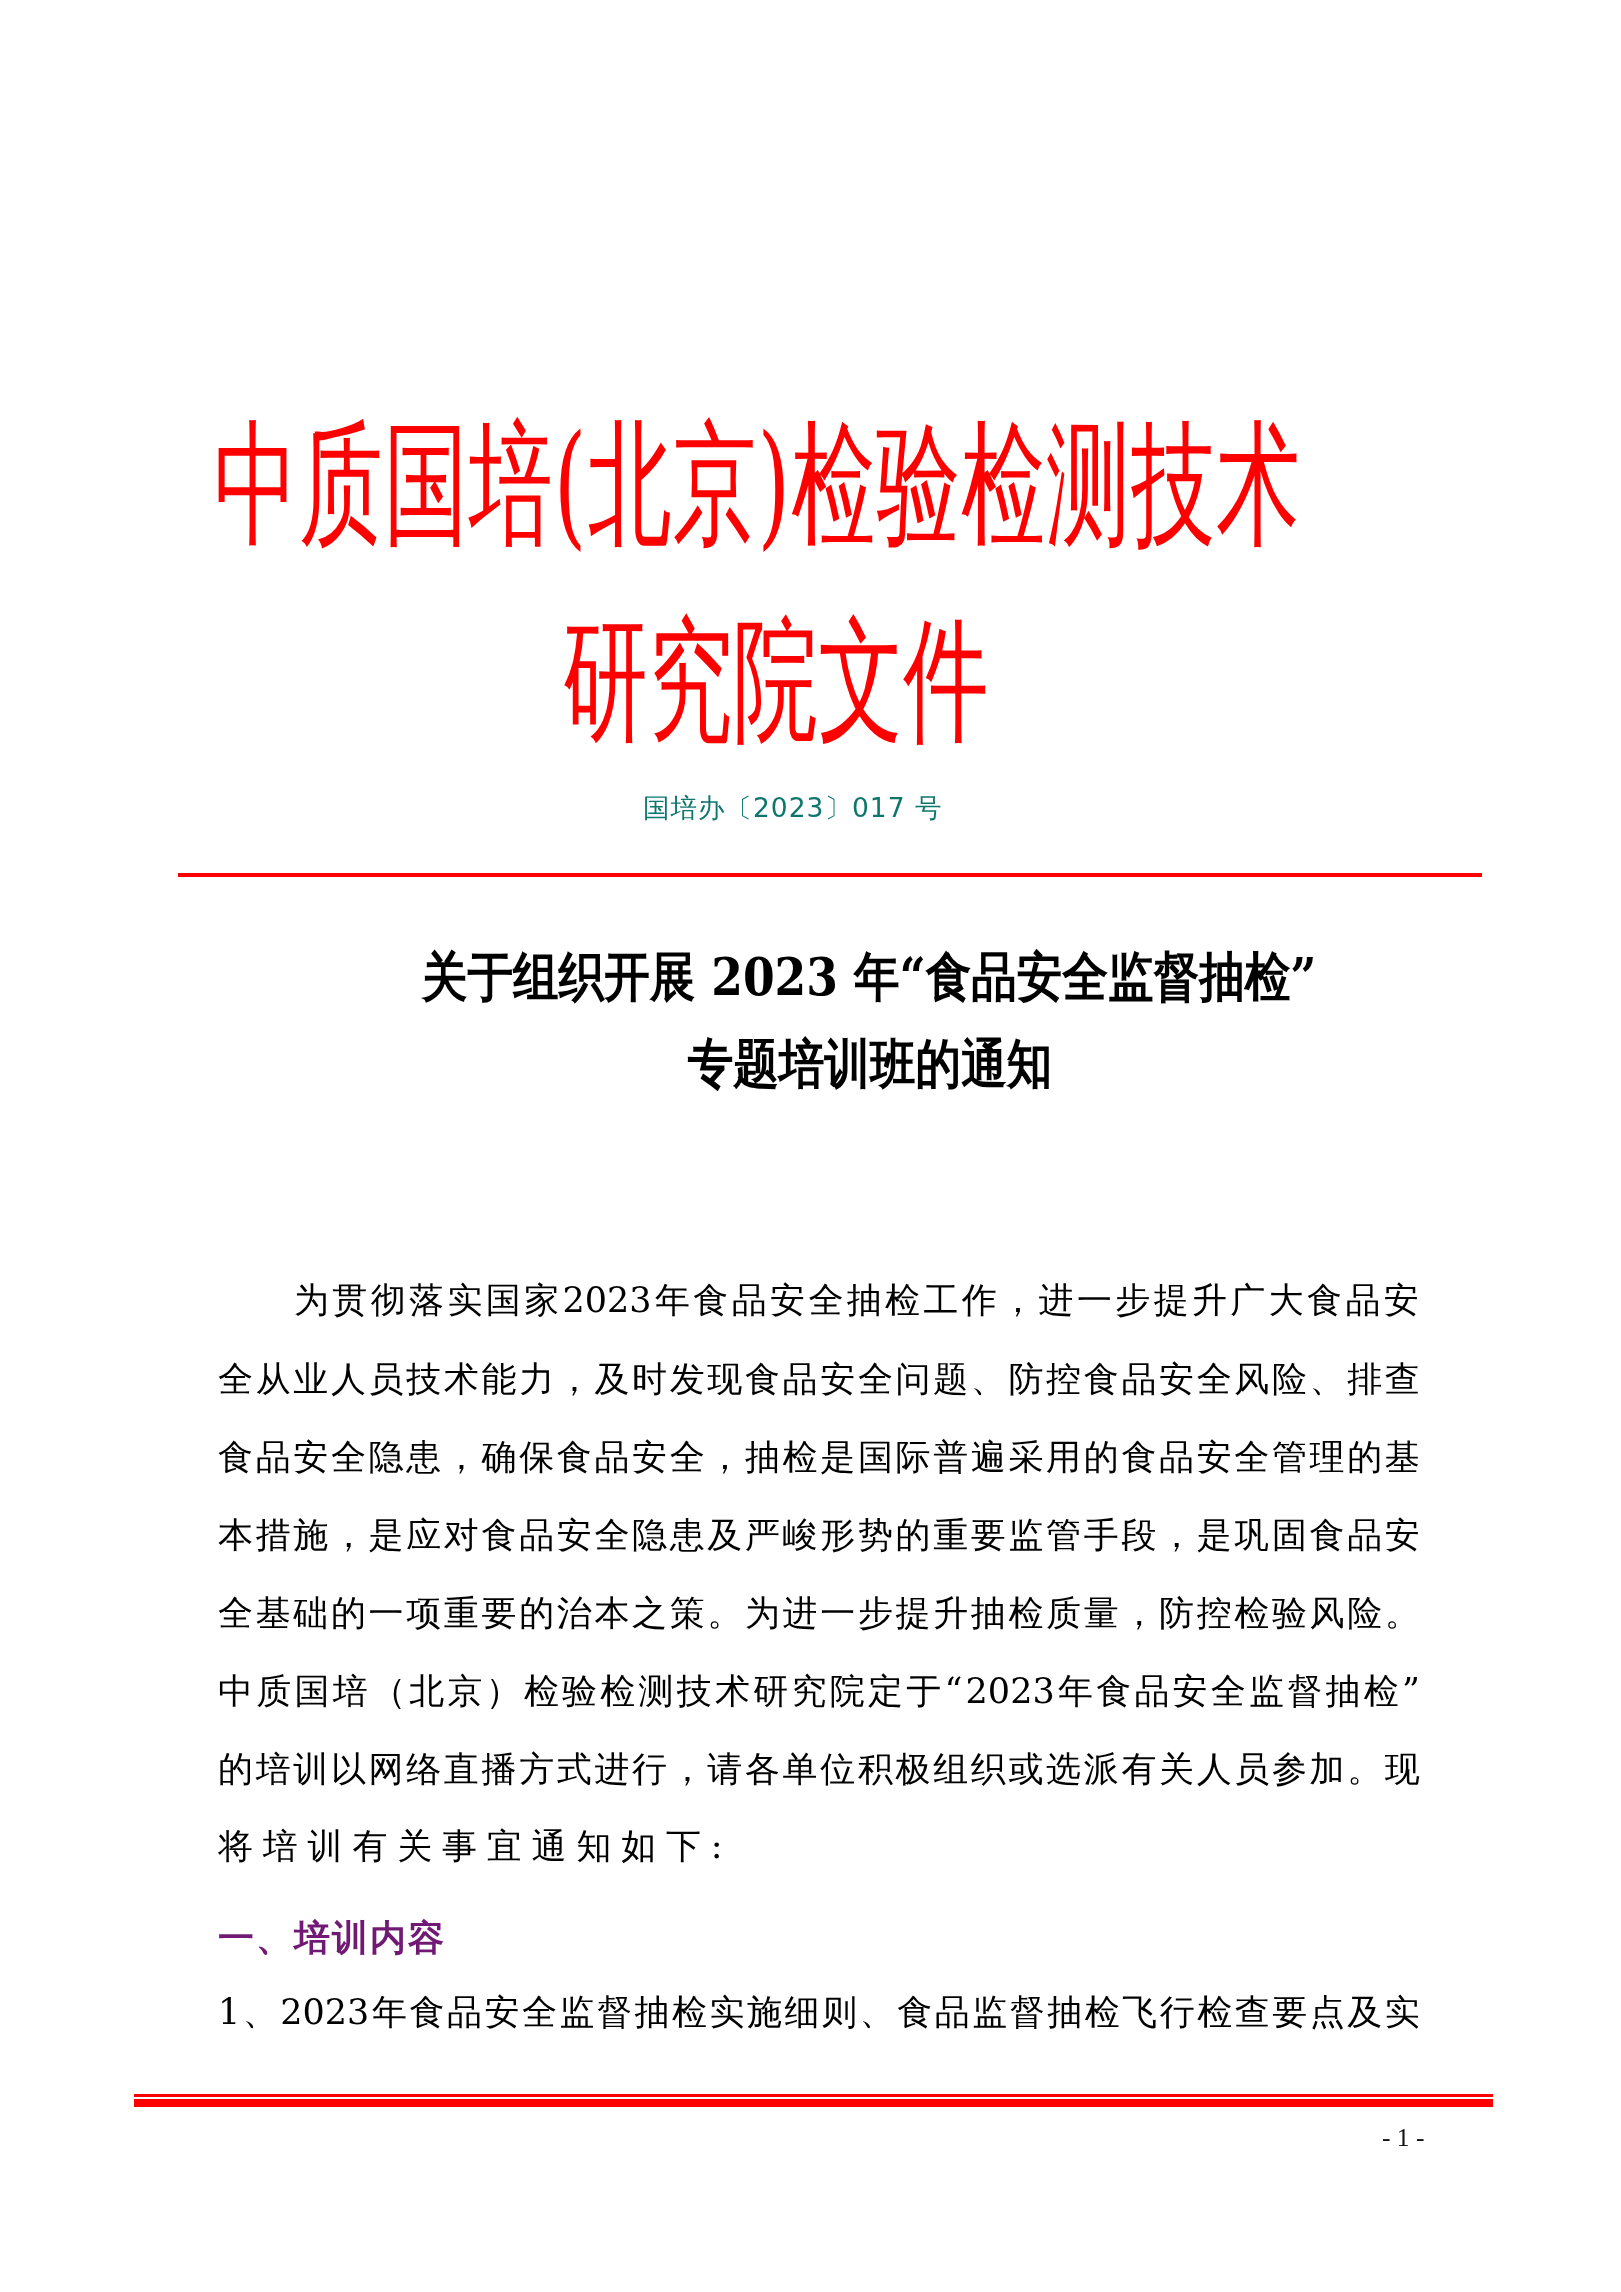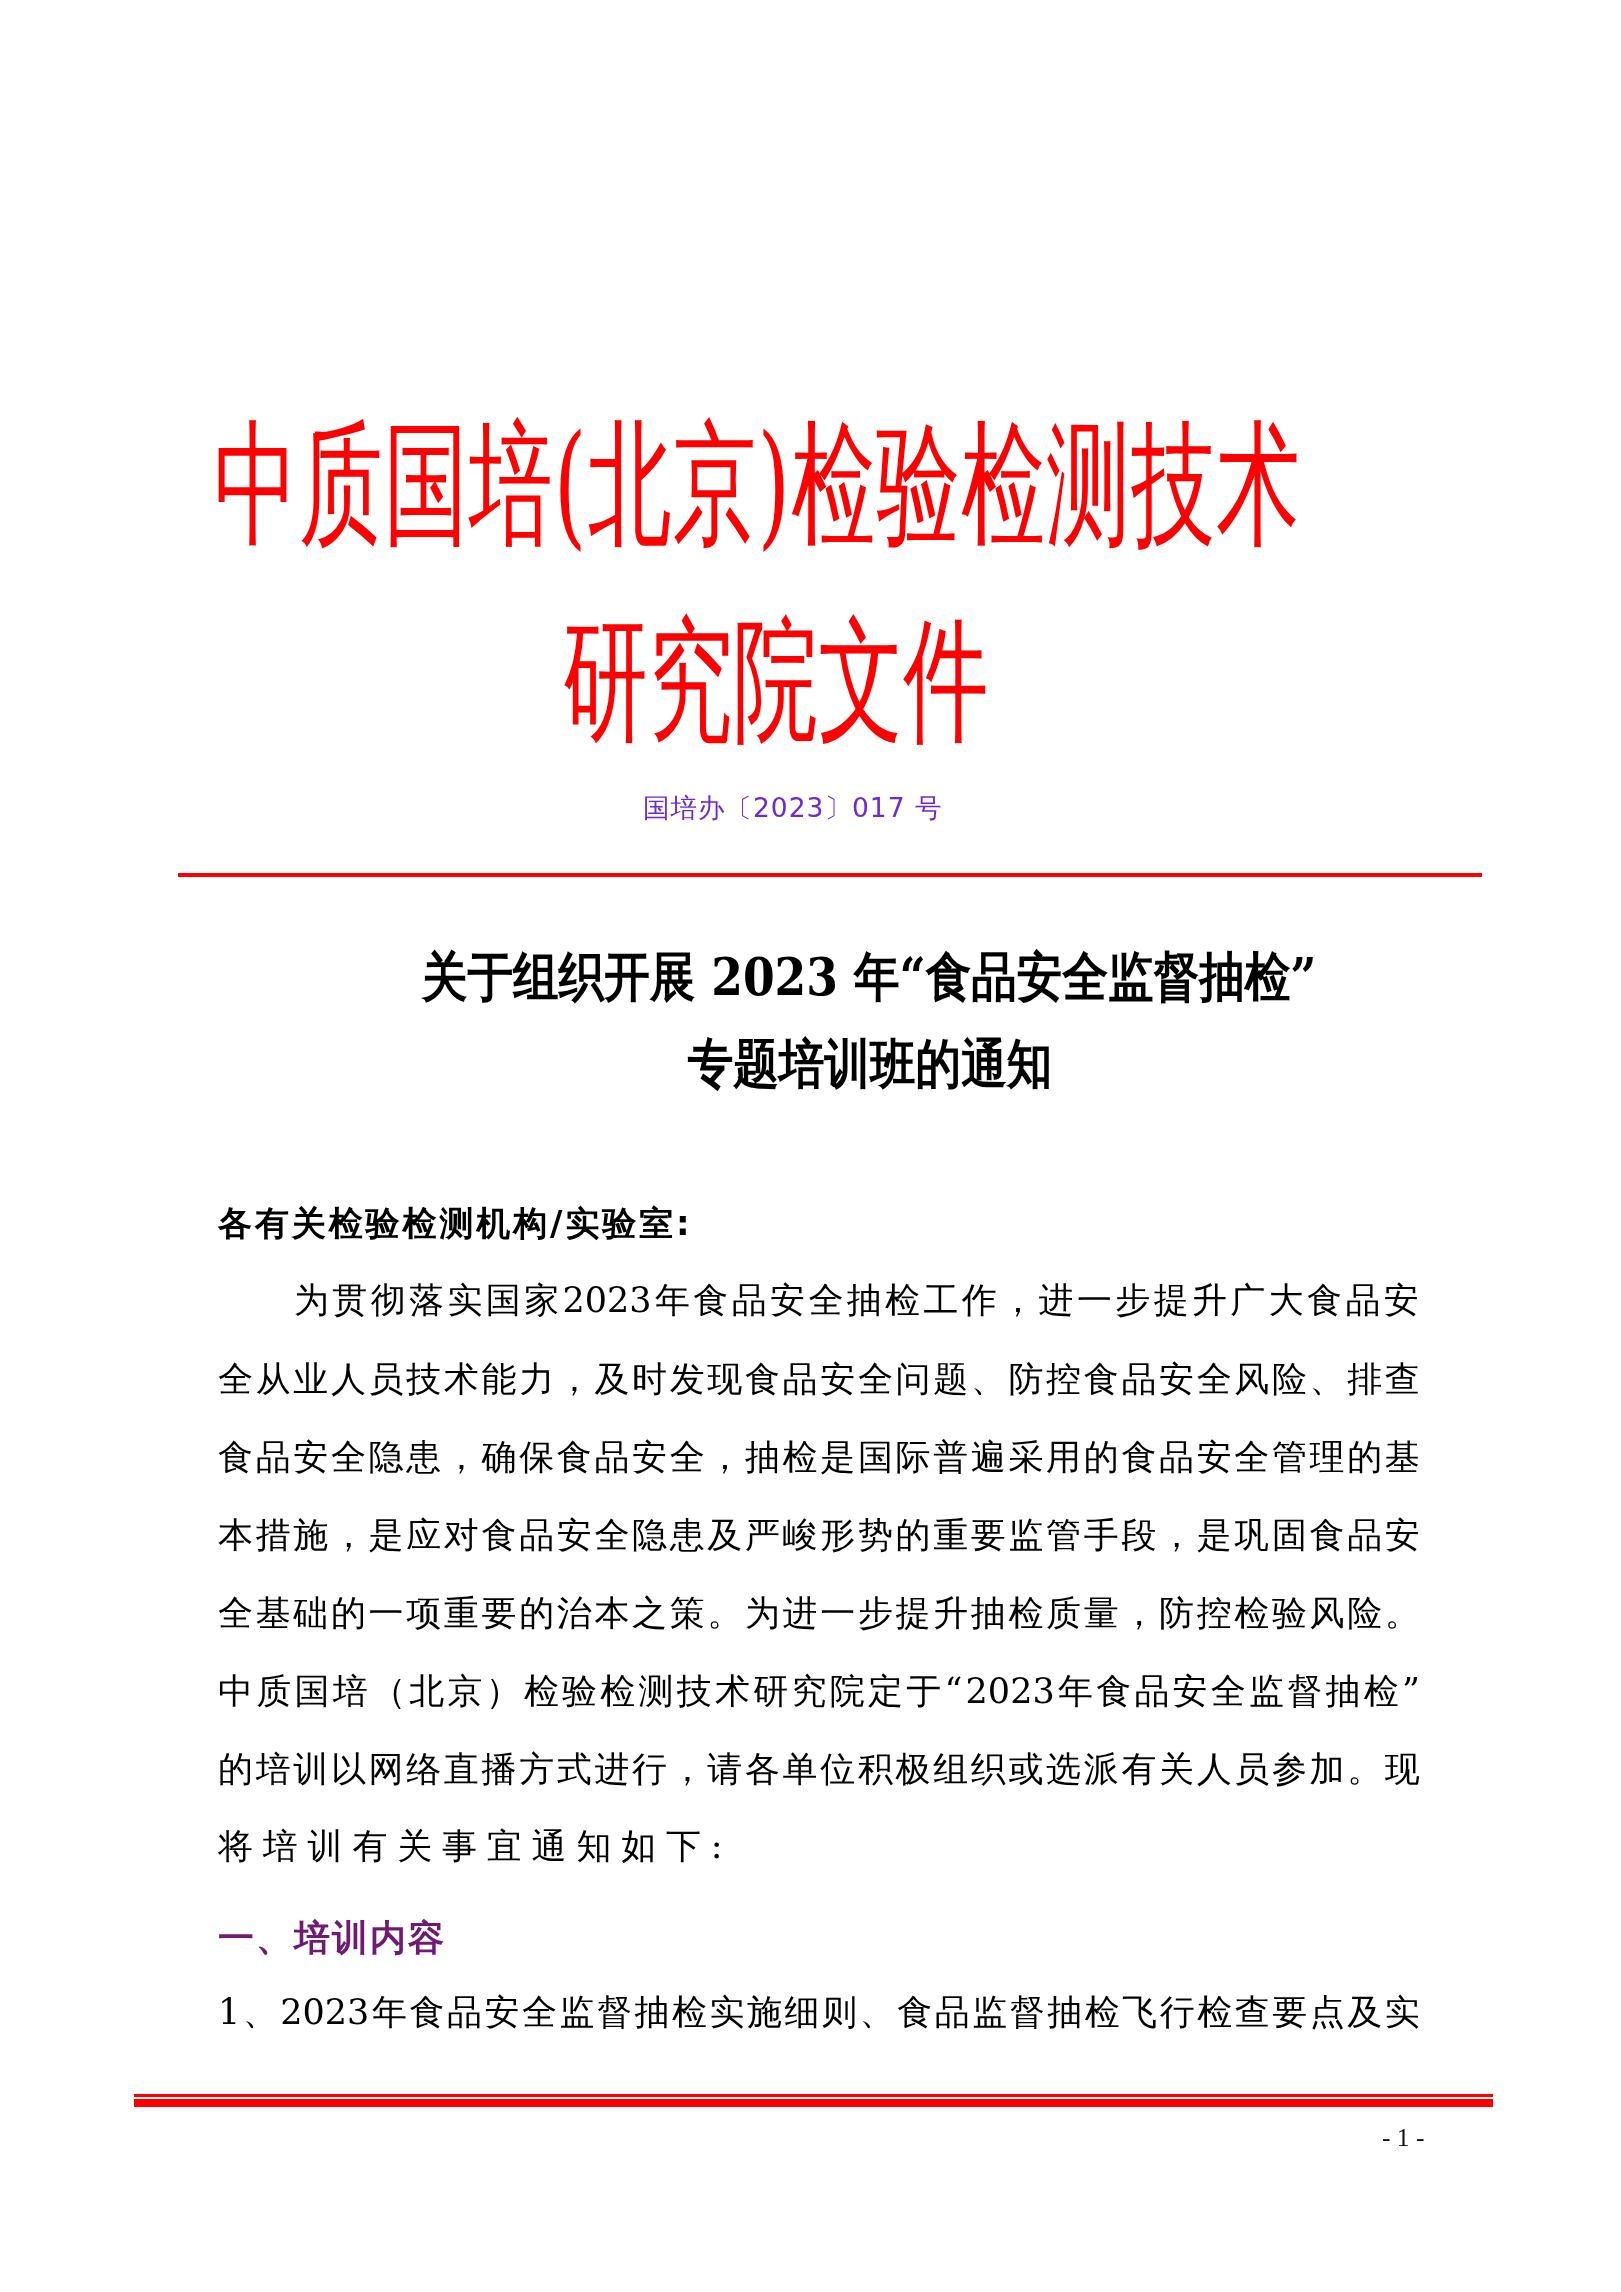--- a/index.html
+++ b/index.html
@@ -10,21 +10,21 @@
     position: absolute; color: #ff0000;
     font-family: "DejaVu Serif", "Liberation Serif", serif;
     font-size: 135px; line-height: 1; white-space: nowrap;
     transform-origin: left top;
   }
   #title-line-1 { left: 214px; top: 417px; transform: scaleX(0.62); letter-spacing: 2px; }
   #title-line-2 { left: 563px; top: 613px; transform: scaleX(0.63); letter-spacing: 0px; }
 
   .doc-number {
     position: absolute; left: 643px; top: 790px;
-    font-family: "DejaVu Sans", sans-serif; font-size: 26.5px; color: #6d28d9;
+    font-family: "DejaVu Sans", sans-serif; font-size: 26.5px; color: #0f766e;
     letter-spacing: 1px; white-space: nowrap;
   }
 
   .rule-top { position: absolute; left: 178px; top: 873px; width: 1304px; height: 3.9px; background: #ff0000; }
 
   .subject {
     position: absolute; left: 0; width: 1621px; text-align: center;
     font-family: "DejaVu Serif", "Liberation Serif", serif; font-weight: bold;
     font-size: 53px; color: #000; white-space: nowrap; line-height: 1;
   }
@@ -75,21 +75,20 @@
 
   <div class="rule-top"></div>
 
   <div class="subject" id="subject-1">
     <span class="inner">关于组织开展 2023 年“食品安全监督抽检”</span>
   </div>
   <div class="subject" id="subject-2">
     <span class="inner">专题培训班的通知</span>
   </div>
 
-  <div class="salutation">各有关检验检测机构/实验室:</div>
 
   <div>
     <div class="body-line indent" style="top:1277px">
         <span class="ch">为</span>
         <span class="ch">贯</span>
         <span class="ch">彻</span>
         <span class="ch">落</span>
         <span class="ch">实</span>
         <span class="ch">国</span>
         <span class="ch">家</span>

